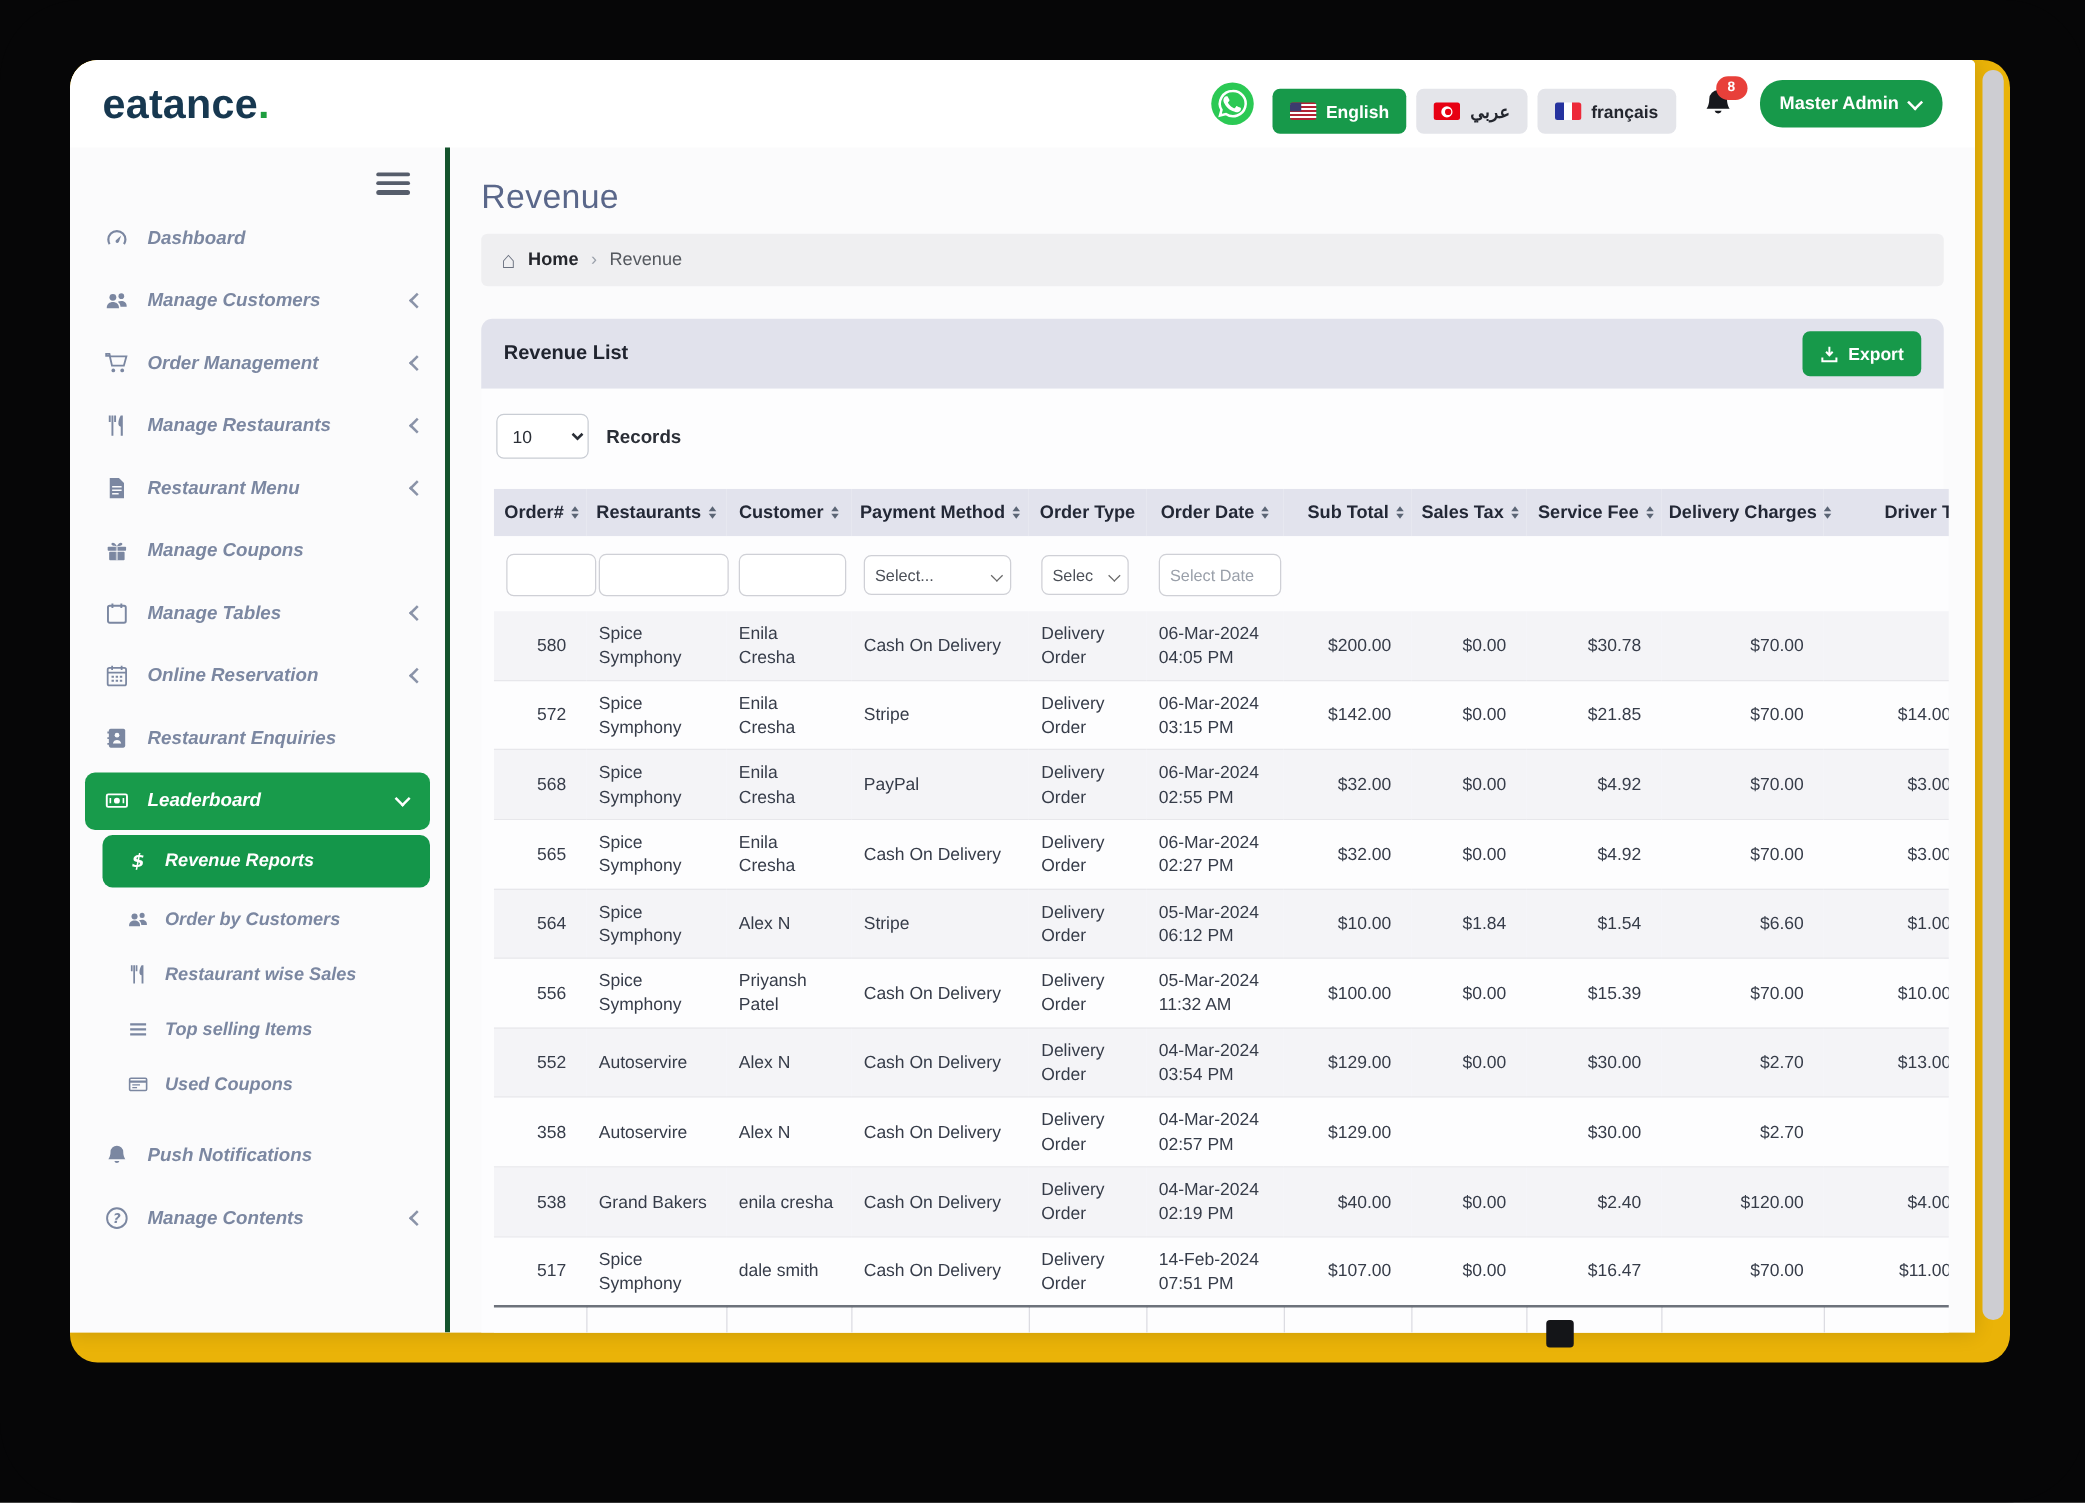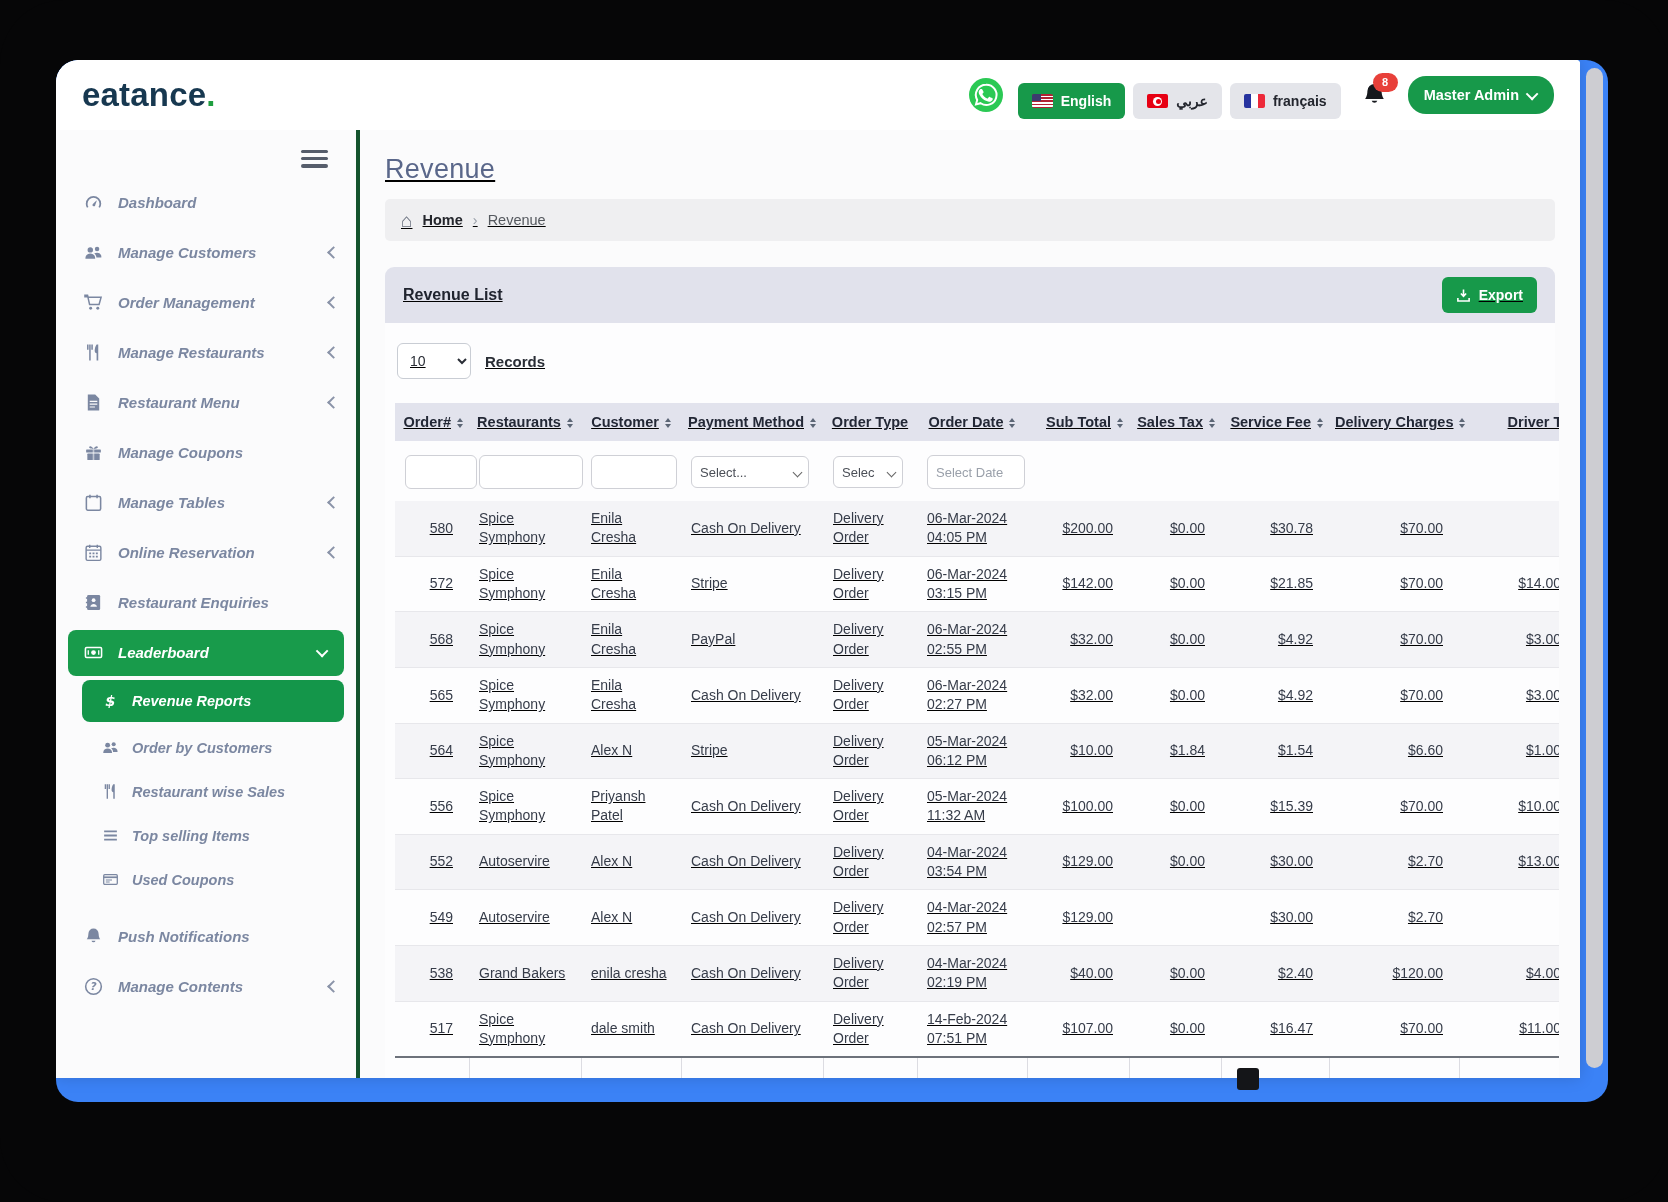--- a/index.html
+++ b/index.html
@@ -1,18 +1,18 @@
 <!DOCTYPE html>
 <html><head>
 <meta charset="utf-8">
 <style>
   html,body{margin:0;padding:0;background:#060607;}
   body{width:1668px;height:1202px;position:relative;font-family:"Liberation Sans",sans-serif;overflow:hidden;}
   .device{position:absolute;inset:0;background:#060607;border-radius:64px;}
-  .screen{position:absolute;left:56px;top:60px;width:1552px;height:1042px;background:#3b82f6;border-radius:22px;overflow:hidden;}
+  .screen{position:absolute;left:56px;top:48px;width:1552px;height:1042px;background:#eab308;border-radius:22px;overflow:hidden;}
   .app{position:absolute;left:0;top:0;width:1524px;height:1018px;background:#ffffff;border-radius:22px 4px 0 0;overflow:hidden;display:flex;flex-direction:column;box-shadow:0 0 16px rgba(0,0,0,.15);}
   .v-scrollbar{position:absolute;right:5px;top:8px;width:17px;height:1000px;background:#cdcdd2;border-radius:9px;}
   .black-peek{position:absolute;left:1181px;top:1008px;width:22px;height:22px;background:#141518;border-radius:3px;z-index:6;}
 
   
   .topbar{height:70px;flex:0 0 70px;display:flex;align-items:center;justify-content:space-between;padding:0 26px 0 26px;background:#fff;}
   .logo{font-size:33px;font-weight:bold;color:#173850;letter-spacing:.2px;}
   .logo .dot{color:#1f9e3f;}
   .top-actions{display:flex;align-items:center;gap:14px;}
   .wa{width:36px;height:36px;display:inline-flex;cursor:pointer;}
@@ -49,21 +49,21 @@
   .pill .mi{color:#fff;}
   .pill .chev{color:#fff;}
   .submenu-item{height:44px;display:flex;align-items:center;padding:0 18px 0 46px;color:#7b87a1;font-size:14.5px;font-weight:bold;cursor:pointer;}
   .submenu-item .mi{width:17px;height:17px;margin-right:13px;display:inline-flex;color:#7b87a1;}
   .submenu-item .mi svg{width:100%;height:100%;fill:currentColor;}
   .subpill{background:#14964a;border-radius:8px;color:#fff;margin:4px 12px 4px 26px;padding:0 20px;height:42px;}
   .subpill .mi{color:#fff;}
   .gap-before{margin-top:10px;}
 
   
-  .main{flex:1;background:#fbfbfc;padding:24px 25px 0 25px;min-width:0;text-decoration:underline;}
+  .main{flex:1;background:#fbfbfc;padding:24px 25px 0 25px;min-width:0;}
   .page-title{margin:0;font-size:27px;font-weight:normal;color:#5a678a;letter-spacing:.3px;}
   .breadcrumb{margin-top:14px;height:42px;background:#efeff1;border-radius:5px;display:flex;align-items:center;padding:0 16px;gap:10px;font-size:14.5px;}
   .home-ico{font-size:19px;color:#6b7280;line-height:1;}
   .bc-home{color:#24262c;font-weight:bold;text-decoration:none;cursor:pointer;}
   .bc-sep{color:#9aa0aa;}
   .bc-cur{color:#55595f;}
 
   .card{margin-top:26px;}
   .card-head{height:56px;background:#e1e2ec;border-radius:9px 9px 0 0;display:flex;align-items:center;justify-content:space-between;padding:0 18px;}
   .card-title{font-size:16px;font-weight:bold;color:#20242f;}
@@ -511,21 +511,21 @@
                         <td class="al-left">Cash On Delivery</td>
                         <td class="al-left">Delivery Order</td>
                         <td class="al-left">04-Mar-2024 03:54 PM</td>
                         <td class="al-right">$129.00</td>
                         <td class="al-right">$0.00</td>
                         <td class="al-right">$30.00</td>
                         <td class="al-right">$2.70</td>
                         <td class="al-right col-tip">$13.00</td>
                       </tr>
                       <tr class="data-row even">
-                        <td class="al-right">549</td>
+                        <td class="al-right">358</td>
                         <td class="al-left">Autoservire</td>
                         <td class="al-left">Alex N</td>
                         <td class="al-left">Cash On Delivery</td>
                         <td class="al-left">Delivery Order</td>
                         <td class="al-left">04-Mar-2024 02:57 PM</td>
                         <td class="al-right">$129.00</td>
                         <td class="al-right"></td>
                         <td class="al-right">$30.00</td>
                         <td class="al-right">$2.70</td>
                         <td class="al-right col-tip"></td>

